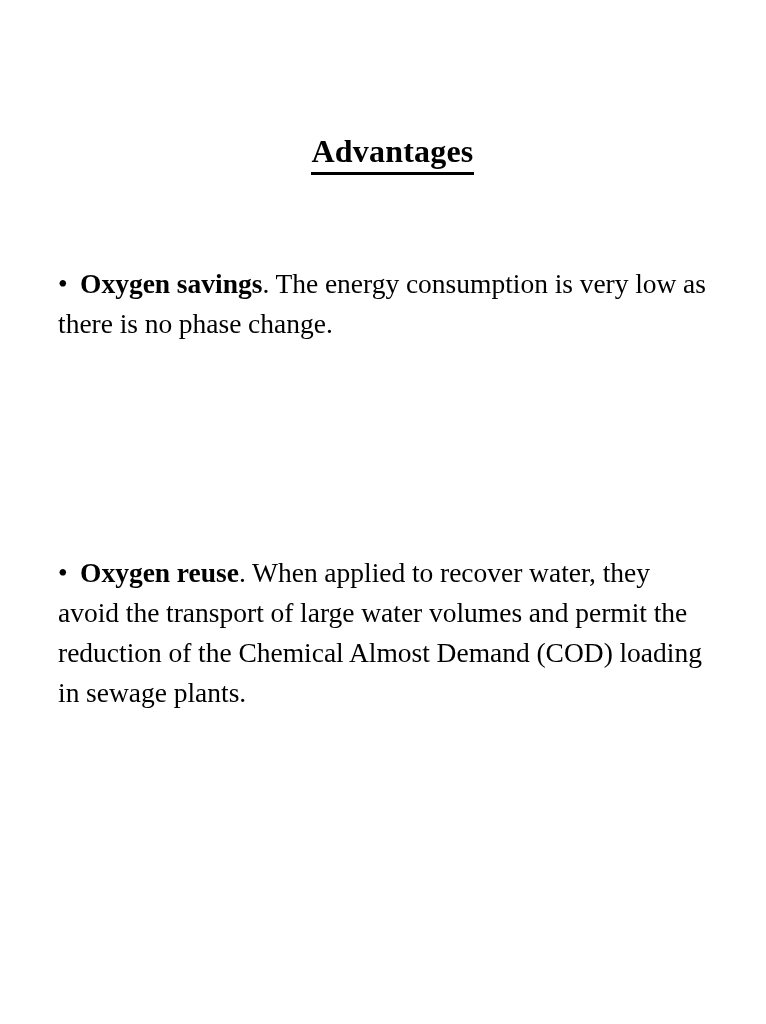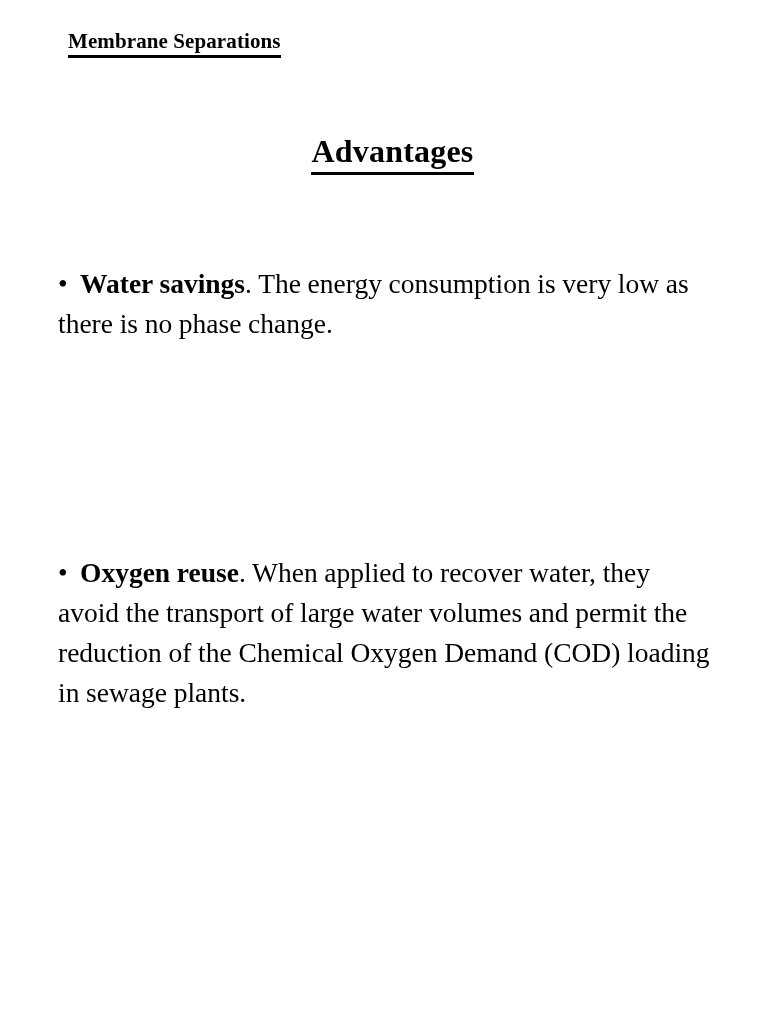--- a/index.html
+++ b/index.html
@@ -92,44 +92,43 @@
   
   .gap-large { height: 62px; }
   .gap-small { height: 30px; }
 </style>
 </head>
 <body>
 
 <div class="page">
 
   <div class="slide-header">
-    <span>Membrane Separations</span>
     <span class="rule"></span>
   </div>
 
   <div class="title-wrap">
     <span class="title-text">
       <span>Advantages</span>
       <span class="rule"></span>
     </span>
   </div>
 
   <div class="content">
 
     <p class="bullet">
-      <span class="dot">•</span><span class="lead">Water savings</span><span class="rest">. The energy consumption is very low as there is no phase change.</span>
+      <span class="dot">•</span><span class="lead">Oxygen savings</span><span class="rest">. The energy consumption is very low as there is no phase change.</span>
     </p>
 
     <div class="gap-large"></div>
 
 
     <div class="gap-small"></div>
 
 
     <div class="gap-large"></div>
 
     <p class="bullet">
-      <span class="dot">•</span><span class="lead">Oxygen reuse</span><span class="rest">. When applied to recover water, they avoid the transport of large water volumes and permit the reduction of the Chemical Oxygen Demand (COD) loading in sewage plants.</span>
+      <span class="dot">•</span><span class="lead">Oxygen reuse</span><span class="rest">. When applied to recover water, they avoid the transport of large water volumes and permit the reduction of the Chemical Almost Demand (COD) loading in sewage plants.</span>
     </p>
 
   </div>
 
 </div>
 
 </body></html>

